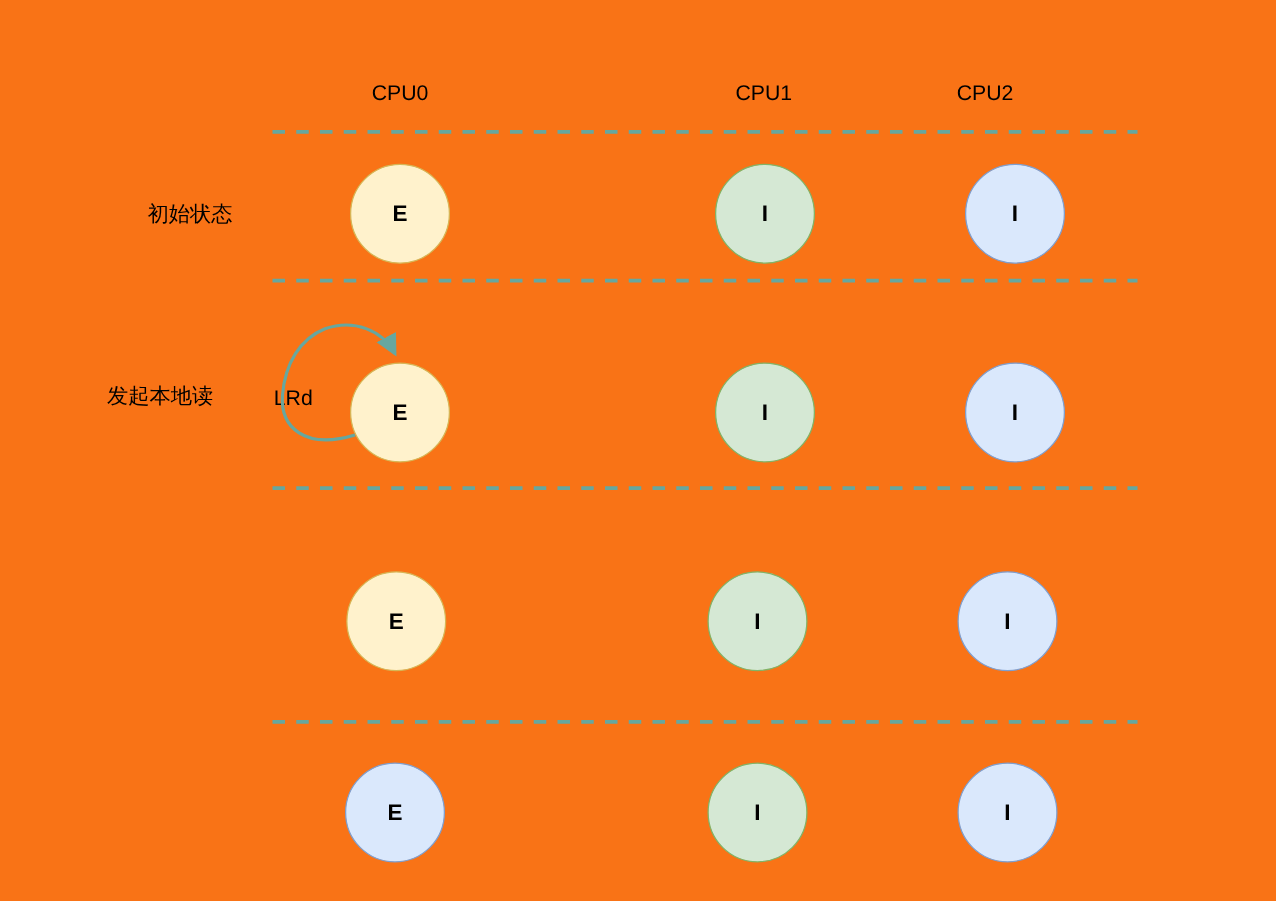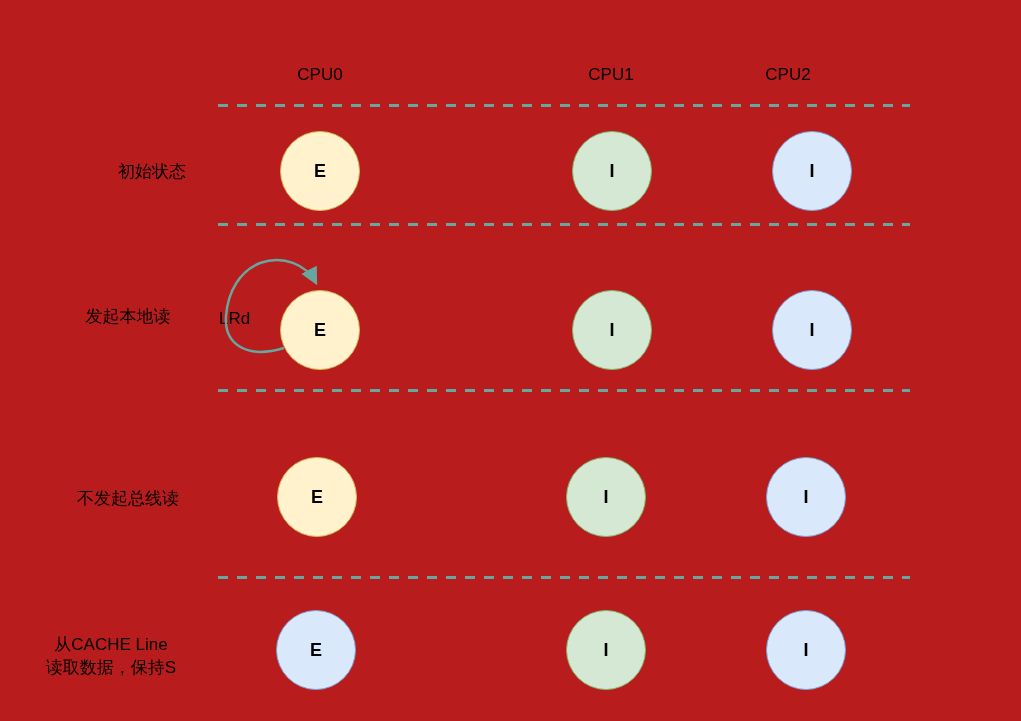--- a/index.html
+++ b/index.html
@@ -1,21 +1,21 @@
 <!DOCTYPE html>
 <html style="--state-yellow-fill: #fff2cc; --state-yellow-stroke: #d6b656; --state-green-fill: #d5e8d4; --state-green-stroke: #82b366; --state-blue-fill: #dae8fc; --state-blue-stroke: #7e9fd0; --divider-teal: #67a79f; --text: #000000;"><head>
 <meta charset="utf-8">
 <style>
   html, body { margin: 0; padding: 0; background: #ffffff; }
   body { font-family: "Liberation Sans", "DejaVu Sans", sans-serif; color: #000; }
   #canvas {
     position: relative;
     width: 1021px;
     height: 721px;
-    background: #b91c1c;
+    background: #f97316;
     overflow: hidden;
   }
   .col-header {
     position: absolute;
     width: 120px;
     text-align: center;
     font-size: 17px;
     color: #000;
     top: 66px;
     line-height: 18px;
@@ -103,23 +103,20 @@
 <body>
 
 <div id="canvas">
 
   <div class="col-header" id="col-header-0">CPU0</div>
   <div class="col-header" id="col-header-1">CPU1</div>
   <div class="col-header" id="col-header-2">CPU2</div>
 
   <div class="row-label" id="row-label-1">发起本地读</div>
   <div class="row-label" id="row-label-0">初始状态</div>
-  <div class="row-label" id="row-label-2">不发起总线读</div>
-  <div class="row-label" id="row-label-3">从CACHE Line
-读取数据，保持S</div>
 
   <div class="state-circle c-yellow" id="circle-0-0">E</div>
   <div class="state-circle c-green" id="circle-0-1">I</div>
   <div class="state-circle c-blue" id="circle-0-2">I</div>
 
   <div class="state-circle c-yellow" id="circle-1-0">E</div>
   <div class="state-circle c-green" id="circle-1-1">I</div>
   <div class="state-circle c-blue" id="circle-1-2">I</div>
 
   <div class="state-circle c-yellow" id="circle-2-0">E</div>

